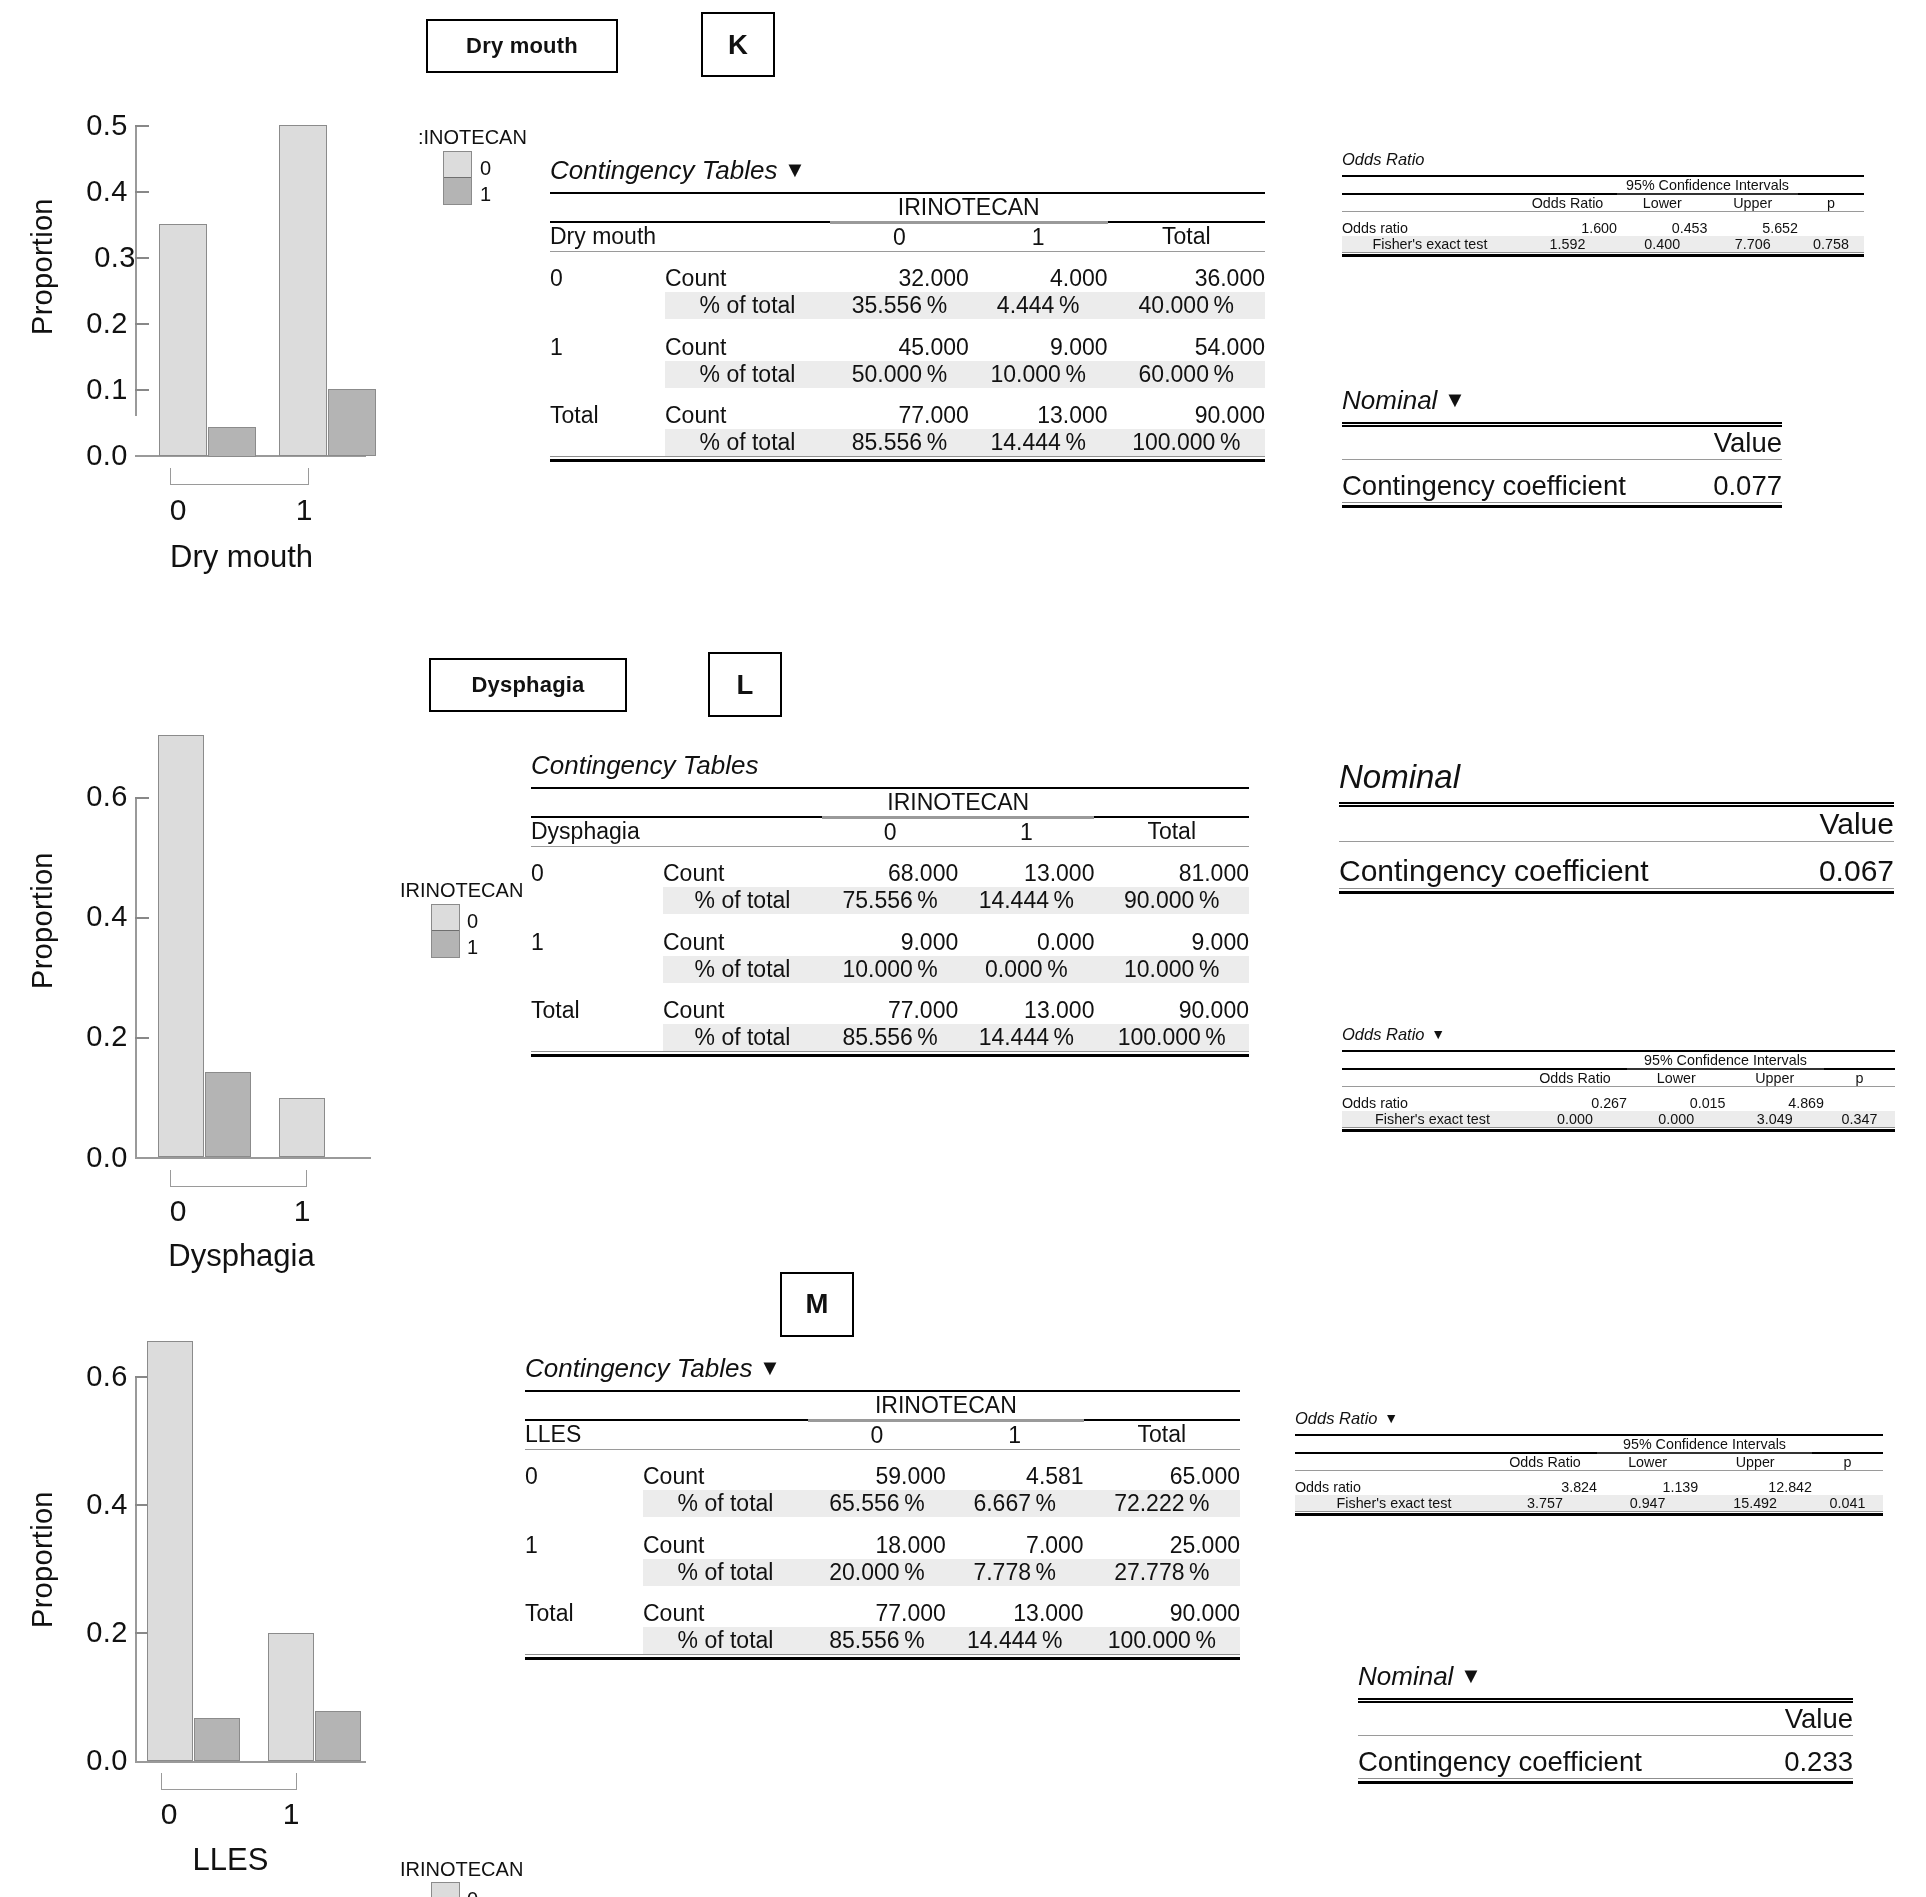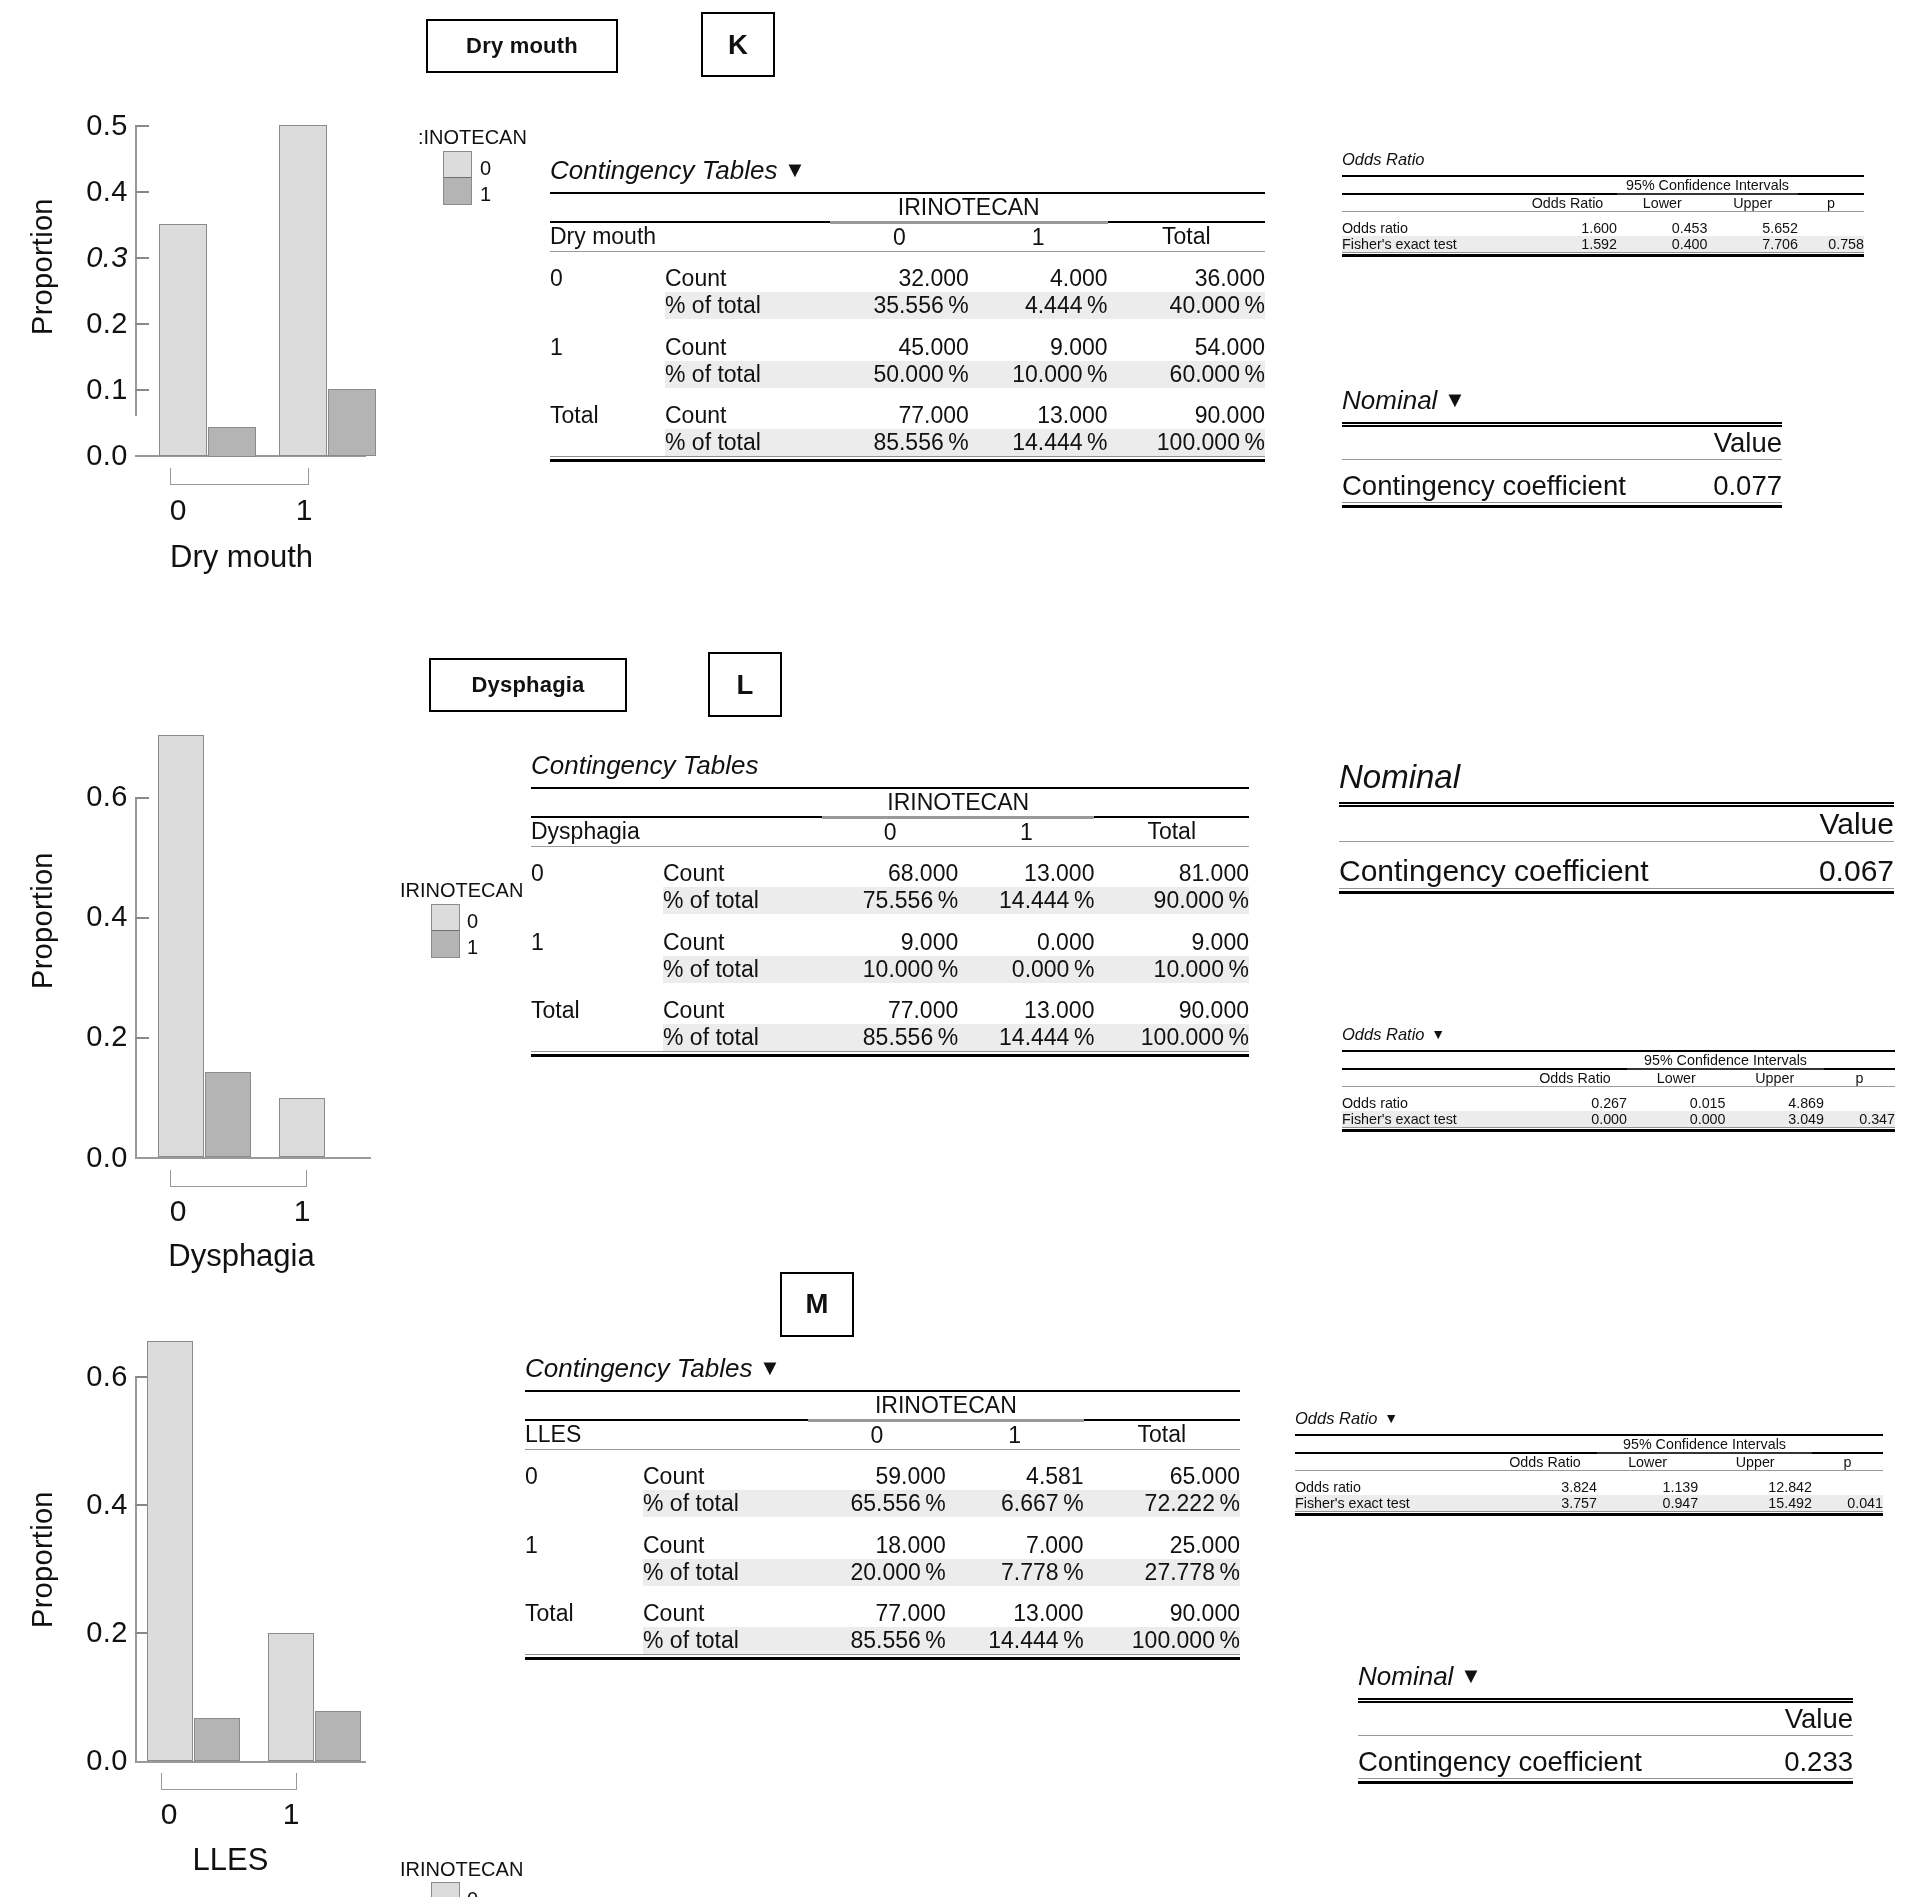--- a/index.html
+++ b/index.html
@@ -80,21 +80,21 @@
   table.jt { border-collapse:collapse; width:100%; }
   table.jt td, table.jt th { padding:0; font-weight:normal; }
   .rule-top     { border-top:2.7px solid #000; border-bottom:1.6px solid #9a9a9a; }
   .rule-mid     { border-top:2.2px solid #000; border-bottom:1.6px solid #9a9a9a; }
   .rule-bot     { border-top:1.6px solid #8f8f8f; border-bottom:3.3px solid #000; }
   .spanrule     { border-bottom:3.3px solid #9a9a9a; }
   .spanrule-thin{ border-bottom:2.7px solid #333; }
   .cell   { padding:4.4px 10px; white-space:nowrap; }
   .num    { text-align:right; }
   .ctr    { text-align:center; }
-  .shade  { background:#ececec; }
+  .shade  { background:#ececec;text-align:center; }
   .spacer-row td { height:14.3px; }
 
   
   .ct { font-size:23px; }
   .ct .hdr-name { font-size:23px; }
   
   .small { font-size:14.3px; }
   .big   { font-size:27.5px; }
 </style>
 </head>
@@ -112,21 +112,21 @@
   <div class="chart" style="left:0; top:99px; width:418px; height:550px;">
     <div class="ylabel" style="left:26px; top:236px;">Proportion</div>
 
     <div class="yaxis-line" style="left:135px; top:26px; height:165px;"></div>
     <div class="yaxis-line" style="left:135px; top:191px; height:126px;"></div>
 
     <div class="ytick" style="left:48px; top:10px; width:80px;">0.5</div>
     <div class="tickmark" style="left:135px; top:26px;"></div>
     <div class="ytick" style="left:48px; top:76px; width:80px;">0.4</div>
     <div class="tickmark" style="left:135px; top:92px;"></div>
-    <div class="ytick" style="left:48px; top:142px; width:80px;font-style:italic;">0.3</div>
+    <div class="ytick" style="left:56px; top:142px; width:80px;">0.3</div>
     <div class="tickmark" style="left:135px; top:158px;"></div>
     <div class="ytick" style="left:48px; top:208px; width:80px;">0.2</div>
     <div class="tickmark" style="left:135px; top:224px;"></div>
     <div class="ytick" style="left:48px; top:274px; width:80px;">0.1</div>
     <div class="tickmark" style="left:135px; top:290px;"></div>
     <div class="ytick" style="left:48px; top:340px; width:80px;">0.0</div>
     <div class="tickmark" style="left:135px; top:356px;"></div>
 
     <div class="baseline" style="left:135px; top:356px; width:231px;"></div>
 

